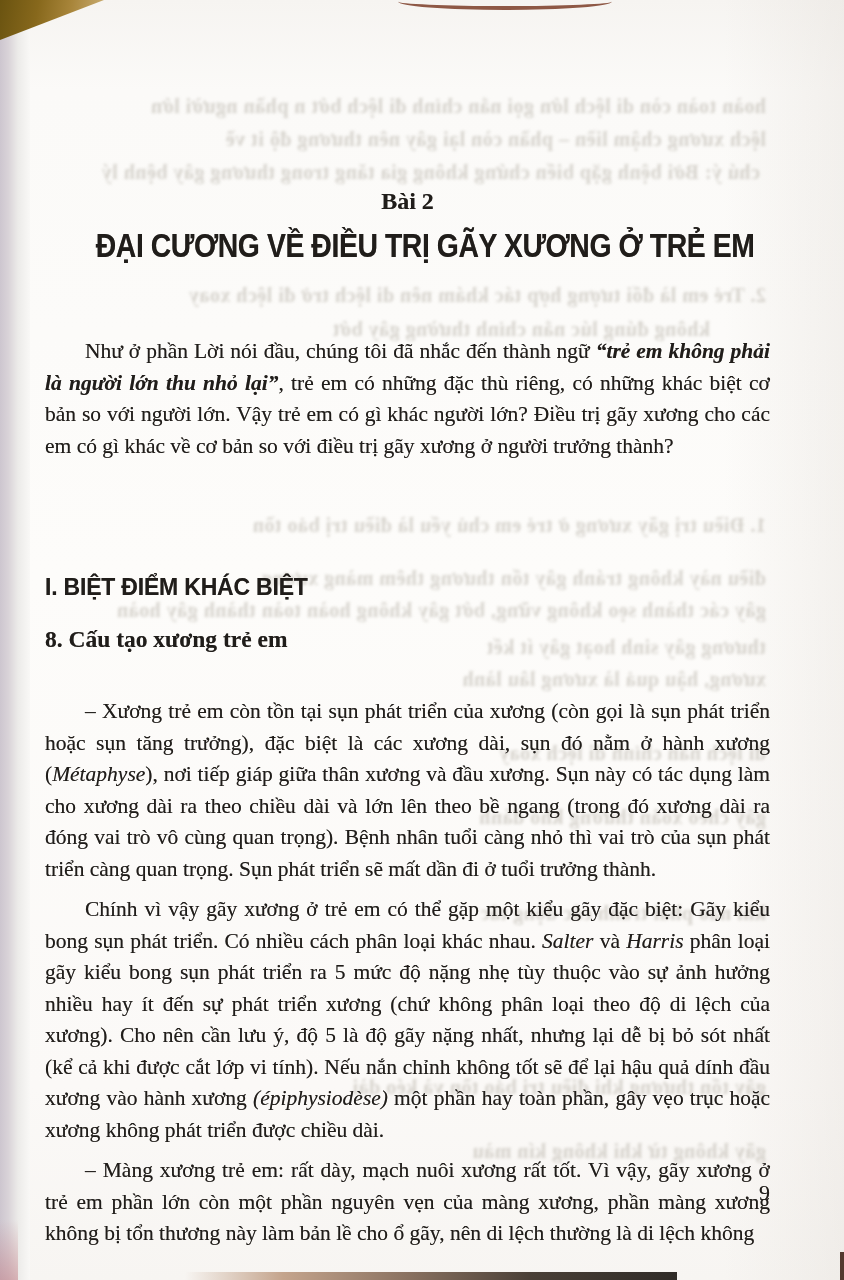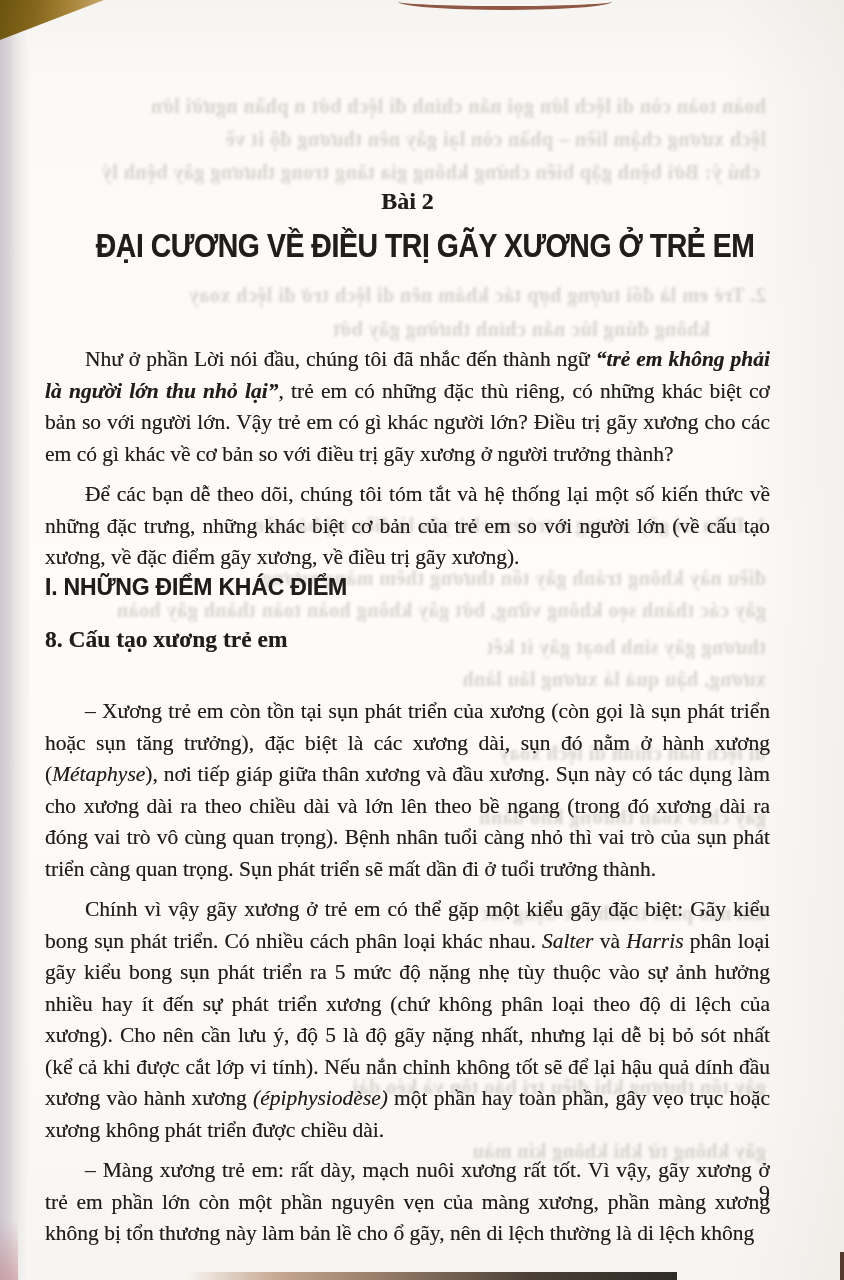--- a/index.html
+++ b/index.html
@@ -74,21 +74,21 @@
   
   .ink{color:#201d1a;text-shadow:0 0 .4px rgba(32,29,26,.55);}
   .col{position:absolute;left:45px;width:725px;z-index:2;}
   #chapter-label{top:188px;text-align:center;font-size:24px;font-weight:bold;}
   #page-title{
     top:227px;text-align:center;
     font-family:"Liberation Sans", sans-serif;font-weight:bold;font-size:33px;
     transform:scaleX(.86);transform-origin:50% 50%;
     white-space:nowrap;letter-spacing:-.5px;
   }
-  #intro-paragraphs{top:336px;margin-top:8px;}
+  #intro-paragraphs{top:336px;}
   #section-heading{
     top:574px;font-family:"Liberation Sans", sans-serif;
     font-weight:bold;font-size:23px;letter-spacing:-.2px;
   }
   #subsection-heading{top:626px;font-weight:bold;font-size:23.5px;}
   #body-paragraphs{top:696px;}
   .para-block p{
     margin:0 0 9px 0;
     font-size:21.5px;line-height:31.5px;
     text-align:justify;text-indent:40px;
@@ -126,24 +126,23 @@
     <div class="bleed-line bl14">gây tổn thương khi điều trị bảo tồn và kéo dài</div>
     <div class="bleed-line bl15">gãy không từ khi không kín màu</div>
   </div>
 
 <div id="chapter-label" class="col ink">Bài 2</div>
 
 <h1 id="page-title" class="col ink" style="margin:0;">ĐẠI CƯƠNG VỀ ĐIỀU TRỊ GÃY XƯƠNG Ở TRẺ EM</h1>
 
 <div id="intro-paragraphs" class="col ink para-block">
     <p><span>Như ở phần Lời nói đầu, chúng tôi đã nhắc đến thành ngữ </span><span class="bi">“trẻ em không phải là người lớn thu nhỏ lại”</span><span>, trẻ em có những đặc thù riêng, có những khác biệt cơ bản so với người lớn. Vậy trẻ em có gì khác người lớn? Điều trị gãy xương cho các em có gì khác về cơ bản so với điều trị gãy xương ở người trưởng thành?</span></p>
-    <p><span>Để các bạn dễ theo dõi, chúng tôi tóm tắt và hệ thống lại một số kiến thức về những đặc trưng, những khác biệt cơ bản của trẻ em so với người lớn (về cấu tạo xương, về đặc điểm gãy xương, về điều trị gãy xương).</span></p>
   </div>
 
-<div id="section-heading" class="col ink">I. NHỮNG ĐIỂM KHÁC ĐIỂM</div>
+<div id="section-heading" class="col ink">I. BIỆT ĐIỂM KHÁC BIỆT</div>
 
 <div id="subsection-heading" class="col ink">8. Cấu tạo xương trẻ em</div>
 
 <div id="body-paragraphs" class="col ink para-block">
     <p><span>– Xương trẻ em còn tồn tại sụn phát triển của xương (còn gọi là sụn phát triển hoặc sụn tăng trưởng), đặc biệt là các xương dài, sụn đó nằm ở hành xương (</span><span class="i">Métaphyse</span><span>), nơi tiếp giáp giữa thân xương và đầu xương. Sụn này có tác dụng làm cho xương dài ra theo chiều dài và lớn lên theo bề ngang (trong đó xương dài ra đóng vai trò vô cùng quan trọng). Bệnh nhân tuổi càng nhỏ thì vai trò của sụn phát triển càng quan trọng. Sụn phát triển sẽ mất dần đi ở tuổi trưởng thành.</span></p>
     <p><span>Chính vì vậy gãy xương ở trẻ em có thể gặp một kiểu gãy đặc biệt: Gãy kiểu bong sụn phát triển. Có nhiều cách phân loại khác nhau. </span><span class="i">Salter</span><span> và </span><span class="i">Harris</span><span> phân loại gãy kiểu bong sụn phát triển ra 5 mức độ nặng nhẹ tùy thuộc vào sự ảnh hưởng nhiều hay ít đến sự phát triển xương (chứ không phân loại theo độ di lệch của xương). Cho nên cần lưu ý, độ 5 là độ gãy nặng nhất, nhưng lại dễ bị bỏ sót nhất (kể cả khi được cắt lớp vi tính). Nếu nắn chỉnh không tốt sẽ để lại hậu quả dính đầu xương vào hành xương </span><span class="i">(épiphysiodèse)</span><span> một phần hay toàn phần, gây vẹo trục hoặc xương không phát triển được chiều dài.</span></p>
     <p><span>– Màng xương trẻ em: rất dày, mạch nuôi xương rất tốt. Vì vậy, gãy xương ở trẻ em phần lớn còn một phần nguyên vẹn của màng xương, phần màng xương không bị tổn thương này làm bản lề cho ổ gãy, nên di lệch thường là di lệch không</span></p>
   </div>
 
 <div id="page-number" class="col ink">9</div>

